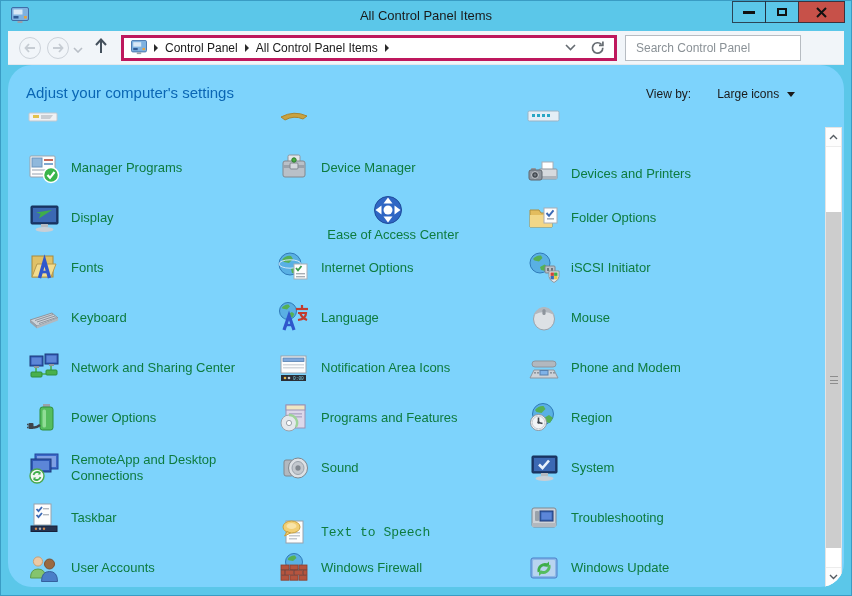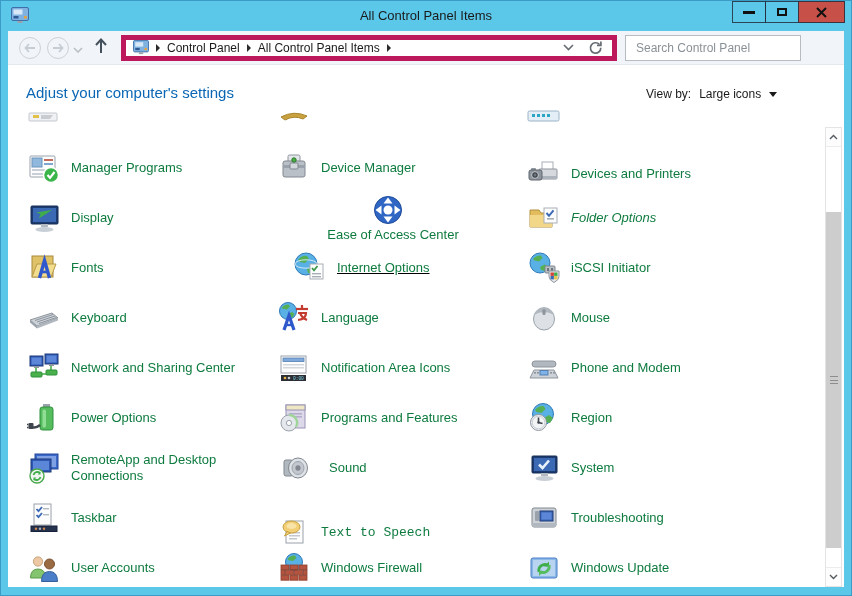--- a/index.html
+++ b/index.html
@@ -19,37 +19,37 @@
   .ctrl.max .glyph{width:10px;height:8px;border:2px solid #111;box-sizing:border-box;background:transparent;}
   .ctrl.close{width:47px;background:#c75149;}
 
   
   .navbar{position:absolute;top:30px;left:7px;right:7px;height:34px;background:#f1f5f9;
           border-bottom:1px solid #e3e8ed;box-sizing:border-box;display:flex;align-items:center;
           padding-left:11px;}
   .navcircle{width:22px;height:22px;border-radius:50%;border:1px solid #ccd2d9;box-sizing:border-box;
              display:flex;align-items:center;justify-content:center;background:#f1f5f9;}
   .gap6{margin-left:6px}.gap4{margin-left:4px}.gap10{margin-left:10px}
-  .addressbar{margin-left:12px;width:496px;height:26px;background:#fff;border:5px solid #be185d;
+  .addressbar{margin-left:12px;width:496px;height:26px;background:#fff;border:3px solid #be185d;
               box-sizing:border-box;display:flex;align-items:center;padding:0 7px;font-size:12px;color:#1a1a1a;}
   .crumb{white-space:nowrap;cursor:pointer;}
   .crumb-sep{width:0;height:0;border-left:4px solid #2a2a2a;border-top:4px solid transparent;
              border-bottom:4px solid transparent;margin:0 7px;flex:none;}
   .addr-spacer{flex:1;}
   .searchbox{margin-left:8px;width:176px;height:26px;background:#fff;border:1px solid #b7bcc2;
              box-sizing:border-box;display:flex;align-items:center;padding:0 8px;}
   .searchbox input{flex:1;border:none;outline:none;font-size:12px;color:#6c7277;background:transparent;
                    font-family:"Liberation Sans",sans-serif;}
   .searchbox input::placeholder{color:#8a9196;opacity:1;}
 
   
-  .content{position:absolute;top:64px;left:7px;right:7px;bottom:8px;background:#ffffff;overflow:hidden;}
+  .content{position:absolute;top:64px;left:7px;right:7px;bottom:8px;background:#7dd3fc;overflow:hidden;border-radius:24px;}
   .page-title{position:absolute;left:18px;top:19px;font-size:15px;color:#0a66b4;}
   .viewby{position:absolute;left:638px;top:22px;display:flex;align-items:center;font-size:12px;color:#1a1a1a;}
-  .viewby .vb-value{margin-left:8px;cursor:pointer;}
+  .viewby .vb-value{margin-left:26px;cursor:pointer;}
   .vb-arrow{margin-left:8px;width:0;height:0;border-top:5px solid #1a1a1a;
             border-left:4px solid transparent;border-right:4px solid transparent;cursor:pointer;}
 
   .grid{position:absolute;inset:0;}
   .cp-item{position:absolute;width:232px;height:50px;display:flex;align-items:center;cursor:pointer;}
   .cp-icon{flex:none;width:34px;height:34px;margin-right:10px;}
   .cp-label{font-size:13px;line-height:1.25;color:#0e7b3f;max-width:178px;}
   .cp-stub{position:absolute;top:44px;width:34px;height:16px;}
 
   
@@ -213,40 +213,40 @@
           <span class="cp-icon"><svg width="34" height="34" viewBox="0 0 34 34">
               <circle cx="17" cy="17" r="13.5" fill="#2f66c4" stroke="#1e4a9a"></circle>
               <circle cx="17" cy="17" r="4.5" fill="#fff"></circle>
               <path d="M17 4.5 l4.5 6 h-9 Z" fill="#fff"></path>
               <path d="M17 29.5 l4.5-6 h-9 Z" fill="#fff"></path>
               <path d="M4.5 17 l6-4.5 v9 Z" fill="#fff"></path>
               <path d="M29.5 17 l-6-4.5 v9 Z" fill="#fff" <="" svg=""></path>
             </svg></span>
           <span class="cp-label">Ease of Access Center</span>
         </div>
-        <div class="cp-item" style="left: 519px; top: 128px; font-style: italic;">
+        <div class="cp-item" style="left: 519px; top: 128px;">
           <span class="cp-icon"><svg width="34" height="34" viewBox="0 0 34 34">
               <path d="M3 9 h9 l2 3 h11 v14 H3 Z" fill="#e3bc5e" stroke="#b08f3e"></path>
               <rect x="3" y="14" width="22" height="12" fill="#f2d788"></rect>
               <rect x="17" y="7" width="13" height="15" fill="#fdfdfd" stroke="#a8aeb5"></rect>
               <path d="M19.5 12 l2.5 2.8 4.5-5.5" fill="none" stroke="#3b69b4" stroke-width="2"></path>
               <rect x="20" y="17" width="7" height="1.6" fill="#a8aeb5" <="" svg=""></rect>
             </svg></span>
           <span class="cp-label">Folder Options</span>
         </div>
         <div class="cp-item" style="left: 19px; top: 178px;">
           <span class="cp-icon"><svg width="34" height="34" viewBox="0 0 34 34">
               <rect x="5" y="5" width="21" height="21" fill="#dfc168" stroke="#a8893c"></rect>
               <path d="M5 26 L10 13 h19 L24 26 Z" fill="#f2dc8e" stroke="#b79a4c"></path>
               <path d="M12.5 27 L17.5 9.5 L22.5 27" fill="none" stroke="#2f58cc" stroke-width="3.4"></path>
               <line x1="14.2" y1="21" x2="20.8" y2="21" stroke="#2f58cc" stroke-width="2.6" <="" svg=""></line>
             </svg></span>
           <span class="cp-label">Fonts</span>
         </div>
-        <div class="cp-item" style="left: 285px; top: 178px; text-decoration: underline;">
+        <div class="cp-item" style="left: 269px; top: 178px;">
           <span class="cp-icon"><svg width="34" height="34" viewBox="0 0 34 34">
               <circle cx="13" cy="13" r="11" fill="#59b0e4" stroke="#2f7ab8"></circle>
               <path d="M5 9 q4-5 9-4 l2 3 -4 4 -5-1 Z" fill="#55b054"></path>
               <path d="M14 18 l5-3 4 3 -3 5 -5-1 Z" fill="#55b054"></path>
               <ellipse cx="13" cy="13" rx="11" ry="4.2" fill="none" stroke="#cfe8f8"></ellipse>
               <rect x="17" y="13" width="13" height="15" fill="#fdfdfd" stroke="#a8aeb5"></rect>
               <path d="M19 17 l2 2.3 3.5-4.3" fill="none" stroke="#3b9a4a" stroke-width="1.8"></path>
               <rect x="19" y="22" width="9" height="1.4" fill="#a8aeb5"></rect>
               <rect x="19" y="25" width="9" height="1.4" fill="#a8aeb5" <="" svg=""></rect>
             </svg></span>
@@ -389,21 +389,21 @@
               <rect x="10" y="5" width="19" height="11" fill="#7fa0e4"></rect>
               <rect x="4" y="8" width="20" height="13" fill="#2f58b4" stroke="#1e3a7a"></rect>
               <rect x="6" y="10" width="16" height="9" fill="#5c86d8"></rect>
               <circle cx="10" cy="25" r="7" fill="#f2f6f2" stroke="#49a84c" stroke-width="1.4"></circle>
               <path d="M6.5 24 a4 4 0 0 1 6.5-2 M13.5 26 a4 4 0 0 1 -6.5 2" fill="none" stroke="#3fae4a" stroke-width="1.8"></path>
               <path d="M13.5 20.8 v2.8 h-2.8 Z" fill="#3fae4a"></path>
               <path d="M6.5 29.2 v-2.8 h2.8 Z" fill="#3fae4a" <="" svg=""></path>
             </svg></span>
           <span class="cp-label">RemoteApp and Desktop Connections</span>
         </div>
-        <div class="cp-item" style="left: 269px; top: 378px; gap: 8px;">
+        <div class="cp-item" style="left: 269px; top: 378px;">
           <span class="cp-icon"><svg width="34" height="34" viewBox="0 0 34 34">
               <rect x="7" y="9" width="9" height="16" rx="2" fill="#b2b8bf" stroke="#81888f"></rect>
               <ellipse cx="21" cy="17" rx="9.5" ry="10" fill="#dde1e5" stroke="#81888f"></ellipse>
               <ellipse cx="21" cy="17" rx="6" ry="6.5" fill="#c3c8ce" stroke="#9aa2ab"></ellipse>
               <ellipse cx="21" cy="17" rx="2.6" ry="2.8" fill="#81888f" <="" svg=""></ellipse>
             </svg></span>
           <span class="cp-label">Sound</span>
         </div>
         <div class="cp-item" style="left: 519px; top: 378px;">
           <span class="cp-icon"><svg width="34" height="34" viewBox="0 0 34 34">

